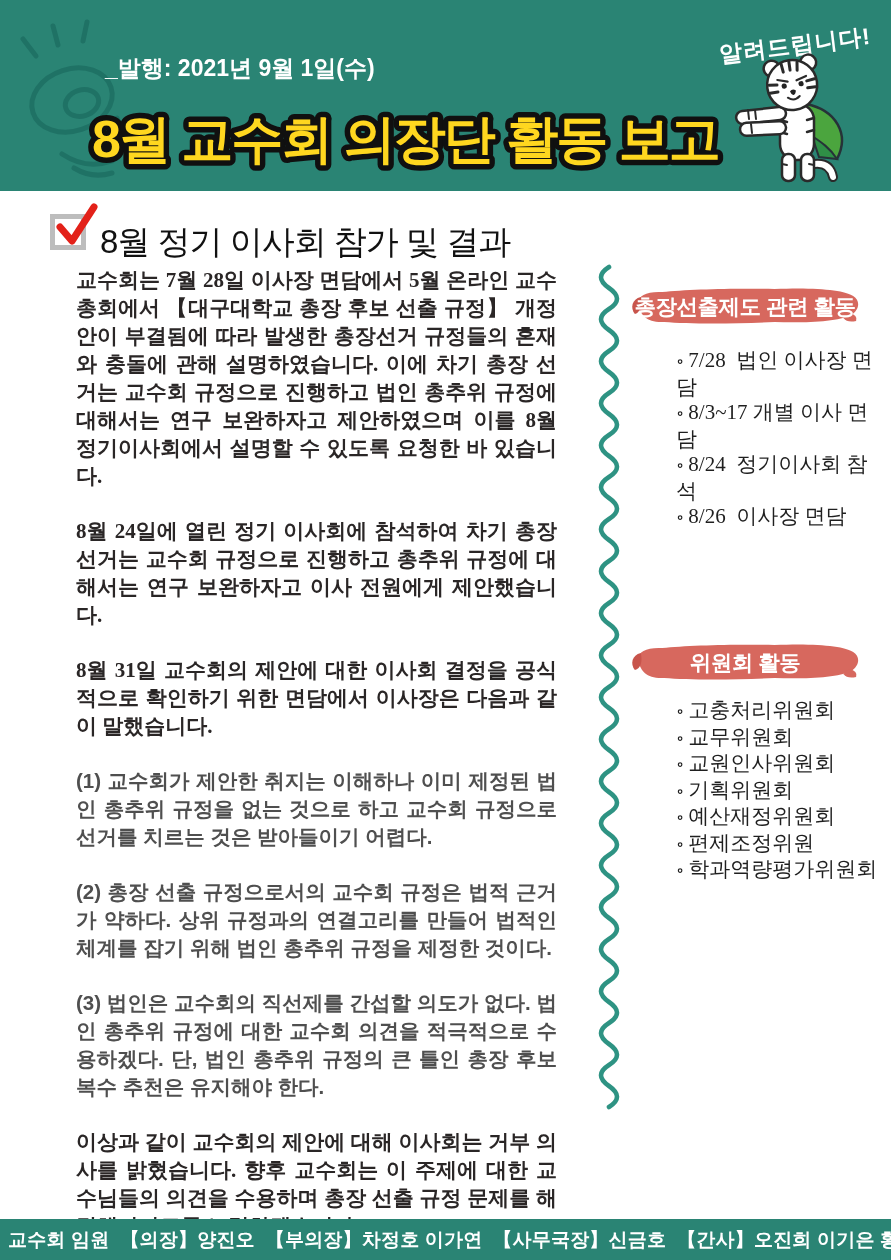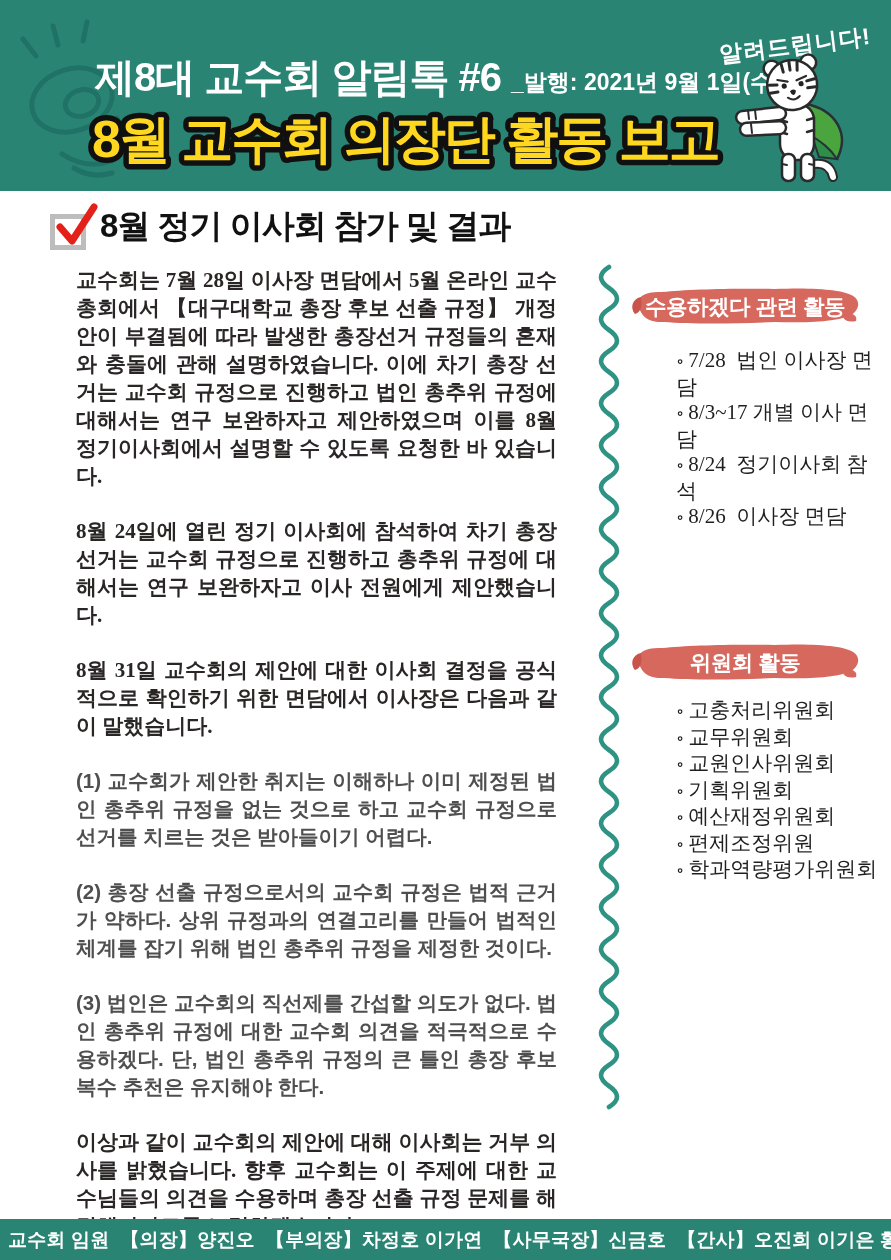--- a/index.html
+++ b/index.html
@@ -16,21 +16,21 @@
   .subtitle-svg text{font-family:"Liberation Sans","DejaVu Sans",sans-serif;}
   .speech{position:absolute;left:700px;top:30px;width:190px;text-align:center;color:#ffffff;
           font-size:23px;font-weight:700;transform:rotate(-7deg);letter-spacing:1px;}
   .tiger{position:absolute;left:722px;top:52px;}
 
   
   .section-heading{position:absolute;left:50px;top:202px;display:flex;align-items:flex-start;}
   .checkbox{position:relative;width:26px;height:26px;border:5px solid #bdbdbd;background:#fff;
             margin-top:12px;flex:0 0 auto;}
   .checkbox svg{position:absolute;left:-3px;top:-18px;}
-  .section-title{margin:0 0 0 14px;font-size:33px;font-weight:700;color:#111;letter-spacing:-1px;line-height:1.45;}
+  .section-title{margin:16px 0 0 14px;font-size:33px;font-weight:400;color:#111;letter-spacing:-1px;line-height:1.45;}
 
   
   .left-col{position:absolute;left:76px;top:266px;width:498px;text-align:justify;word-break:break-all;}
   .left-col p{margin:0 17px 27px 0;font-weight:bold;}
   .p-serif{font-family:"Liberation Serif","DejaVu Serif",serif;font-size:21px;line-height:28px;color:#2a2626;}
   .p-sans{font-family:"Liberation Sans","DejaVu Sans",sans-serif;font-size:20.5px;line-height:28px;color:#4f4f4f;}
 
   
   .wave{position:absolute;left:592px;top:264px;}
 
@@ -66,21 +66,20 @@
         <line x1="77" y1="27" x2="81" y2="8"></line>
         <ellipse cx="66" cy="86" rx="41" ry="31" transform="rotate(-18 66 86)"></ellipse>
         <ellipse cx="76" cy="89" rx="17" ry="13" transform="rotate(-18 76 89)"></ellipse>
         <path d="M86 112 L97 135 L120 127 L111 104"></path>
         <path d="M56 140 q24 16 50 7"></path>
         <path d="M68 154 q18 11 38 5"></path>
       </g>
     </svg>
 
     <div class="title-row">
-      <span class="title">제8대 교수회 알림톡 #6</span>
       <span class="issue">_발행: 2021년 9월 1일(수)</span>
     </div>
 
     <svg class="subtitle-svg" width="660" height="78" viewBox="0 0 660 78">
       <text x="2" y="58" font-size="52" font-weight="900" letter-spacing="-2" fill="#ffd71f" stroke="#101010" stroke-width="11" paint-order="stroke" stroke-linejoin="round">8월 교수회 의장단 활동 보고</text>
     </svg>
 
     <div class="speech">알려드립니다!</div>
 
     <svg class="tiger" width="150" height="135" viewBox="0 0 150 135">
@@ -165,21 +164,21 @@
 
   <aside class="right-col">
 
     <div class="rc-sec rc-sec1">
       <div class="brush-label">
         <svg width="236" height="48" viewBox="0 0 240 48" preserveAspectRatio="none">
           <path d="M12 24 C9 15 18 9 36 10 C62 7 118 6 150 7 C190 5 222 8 230 14 C238 19 236 28 228 33 C214 40 180 41 150 40 C110 42 62 42 38 40 C20 41 14 33 12 24 Z" fill="#d7685e"></path>
           <path d="M8 32 C3 26 5 17 14 15 C16 23 14 31 8 32 Z" fill="#c8544b"></path>
           <path d="M226 31 q9 2 7 8 q-9 2 -13 -3 Z" fill="#d7685e"></path>
         </svg>
-        <span class="brush-text">수용하겠다 관련 활동</span>
+        <span class="brush-text">총장선출제도 관련 활동</span>
       </div>
       <ul class="rc-list">
         <li><span class="bullet">∘</span><span>7/28  법인 이사장 면담</span></li>
         <li><span class="bullet">∘</span><span>8/3~17 개별 이사 면담</span></li>
         <li><span class="bullet">∘</span><span>8/24  정기이사회 참석</span></li>
         <li><span class="bullet">∘</span><span>8/26  이사장 면담</span></li>
       </ul>
     </div>
 
     <div class="rc-sec rc-sec2">

